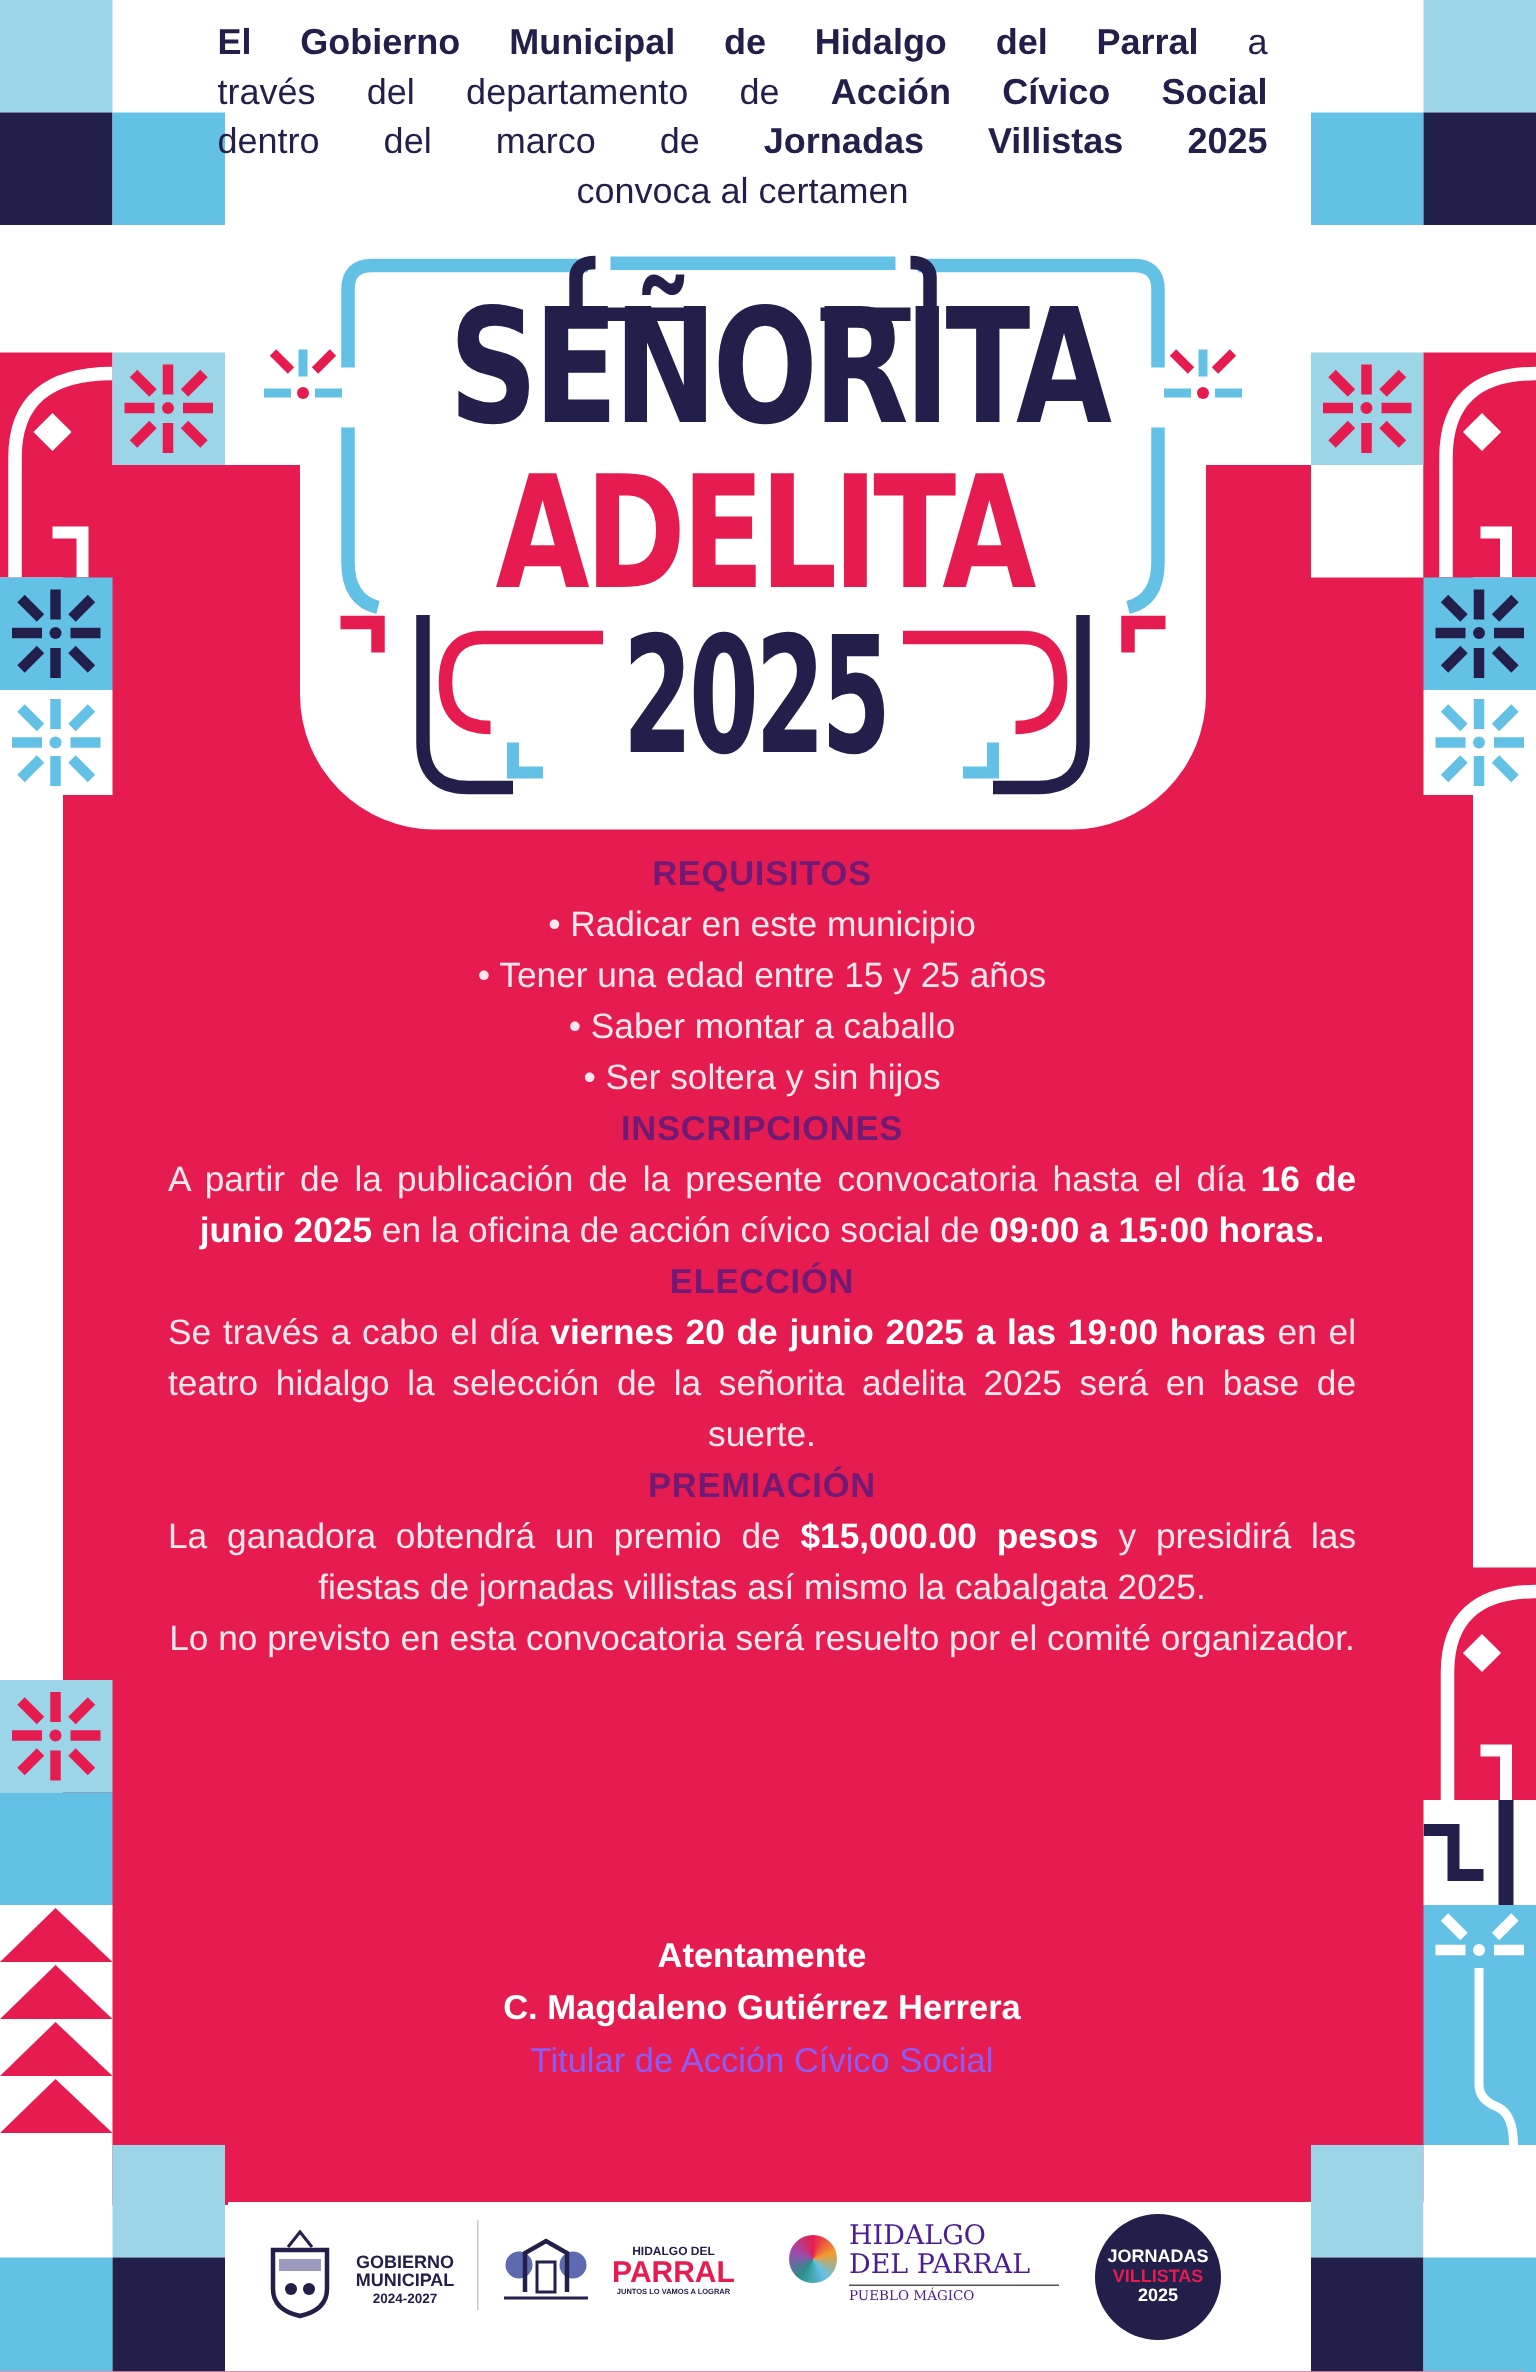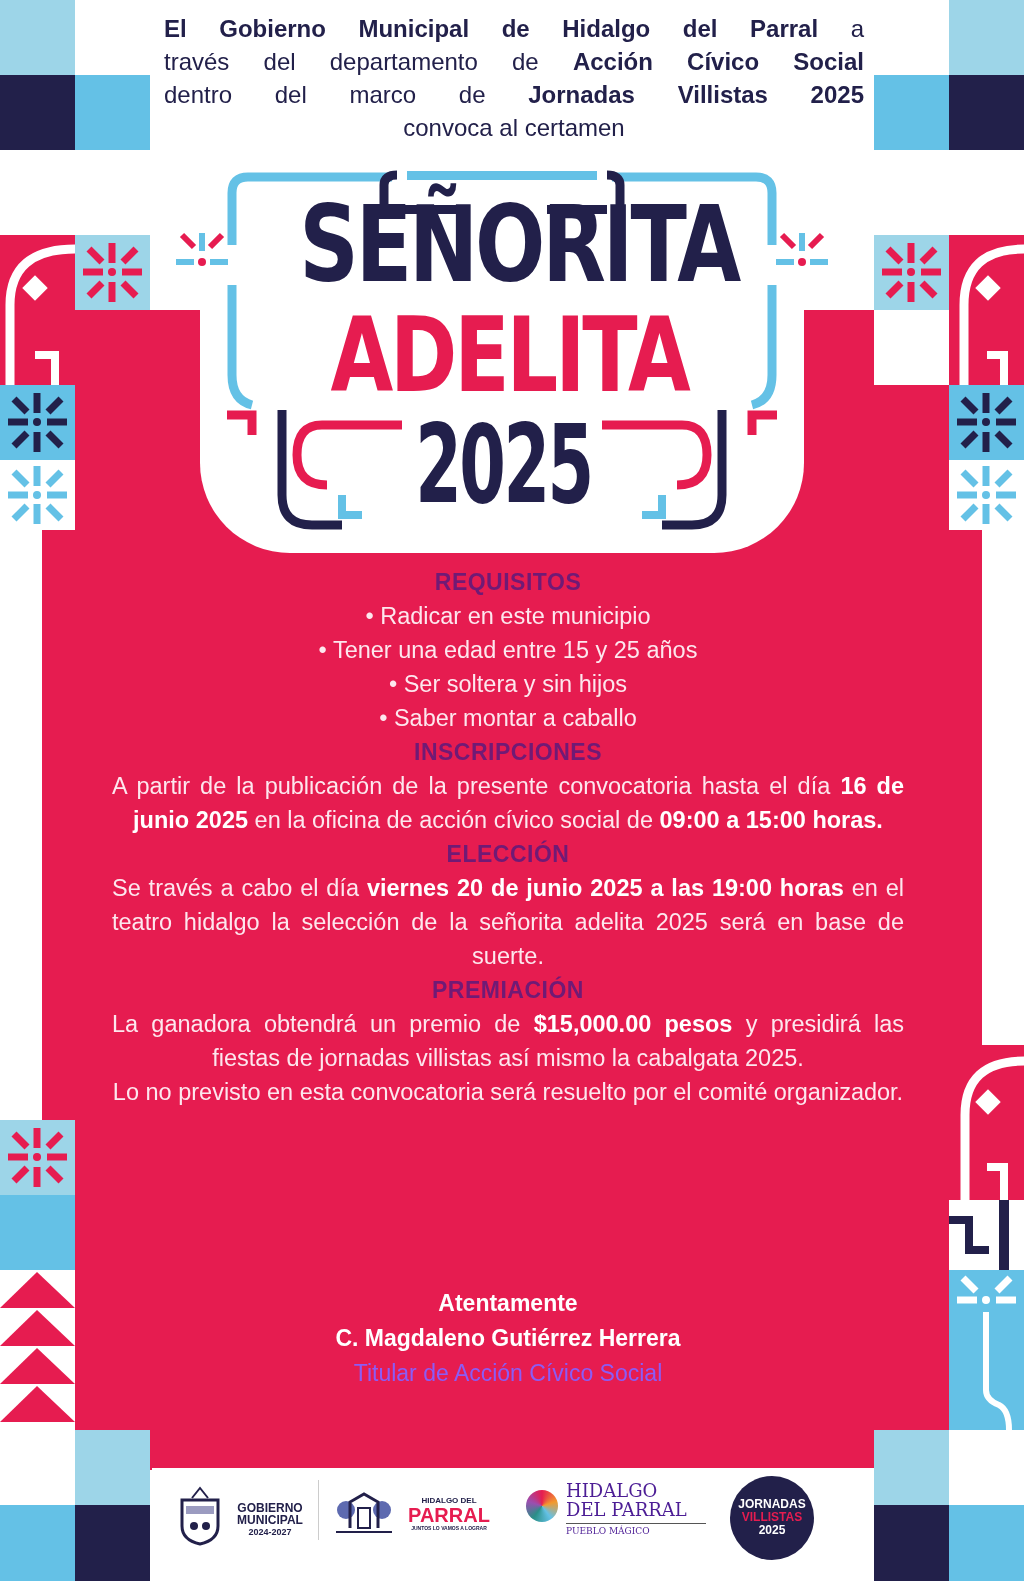--- a/index.html
+++ b/index.html
@@ -5,21 +5,21 @@
   html, body { margin:0; padding:0; }
   body { width:1024px; height:1581px; position:relative; overflow:hidden; background:#ffffff; font-family:"Liberation Sans", sans-serif; }
   .abs { position:absolute; }
   .navy { background:#22204a; }
   .cyan { background:#64c1e6; }
   .lblue { background:#9dd5e8; }
   .pink { background:#e61c50; }
   .white { background:#ffffff; }
 
   
-  .header { position:absolute; left:164px; top:12px; width:700px; color:#22204a; font-size:24px; line-height:33px; text-align:justify; text-align-last:justify; }
+  .header { position:absolute; left:145px; top:12px; width:700px; color:#22204a; font-size:24px; line-height:33px; text-align:justify; text-align-last:justify; }
   .header p { margin:0; }
   .header .last { text-align-last:center; }
   .header b { font-weight:700; }
 
   
   .panel { position:absolute; left:42px; top:310px; width:940px; height:1158px; background:#e61c50; }
 
   
   .logo { position:absolute; left:172px; top:165px; width:660px; height:395px; }
   .logo-bg { position:absolute; left:28px; top:8px; width:604px; height:380px; background:#ffffff; border-radius:60px 60px 90px 90px; }
@@ -268,22 +268,22 @@
   </svg>
   <div class="title1">SEÑORITA</div>
   <div class="title2">ADELITA</div>
   <div class="title3">2025</div>
 </div>
 
 <div class="content">
   <h3>REQUISITOS</h3>
   <p class="c">• Radicar en este municipio</p>
   <p class="c">• Tener una edad entre 15 y 25 años</p>
+  <p class="c">• Saber montar a caballo</p>
   <p class="c">• Ser soltera y sin hijos</p>
-  <p class="c">• Saber montar a caballo</p>
 
   <h3>INSCRIPCIONES</h3>
   <p class="j"><span>A partir de la publicación de la presente convocatoria hasta el día</span> <b>16 de junio 2025</b> <span>en la oficina de acción cívico social de</span> <b>09:00 a 15:00 horas.</b></p>
 
   <h3>ELECCIÓN</h3>
   <p class="j"><span>Se través a cabo el día</span> <b>viernes 20 de junio 2025 a las 19:00 horas</b> <span>en el teatro hidalgo la selección de la señorita adelita 2025 será en base de suerte.</span></p>
 
   <h3>PREMIACIÓN</h3>
   <p class="j"><span>La ganadora obtendrá un premio de</span> <b>$15,000.00 pesos</b> <span>y presidirá las fiestas de jornadas villistas así mismo la cabalgata 2025.</span></p>
   <p class="j">Lo no previsto en esta convocatoria será resuelto por el comité organizador.</p>

